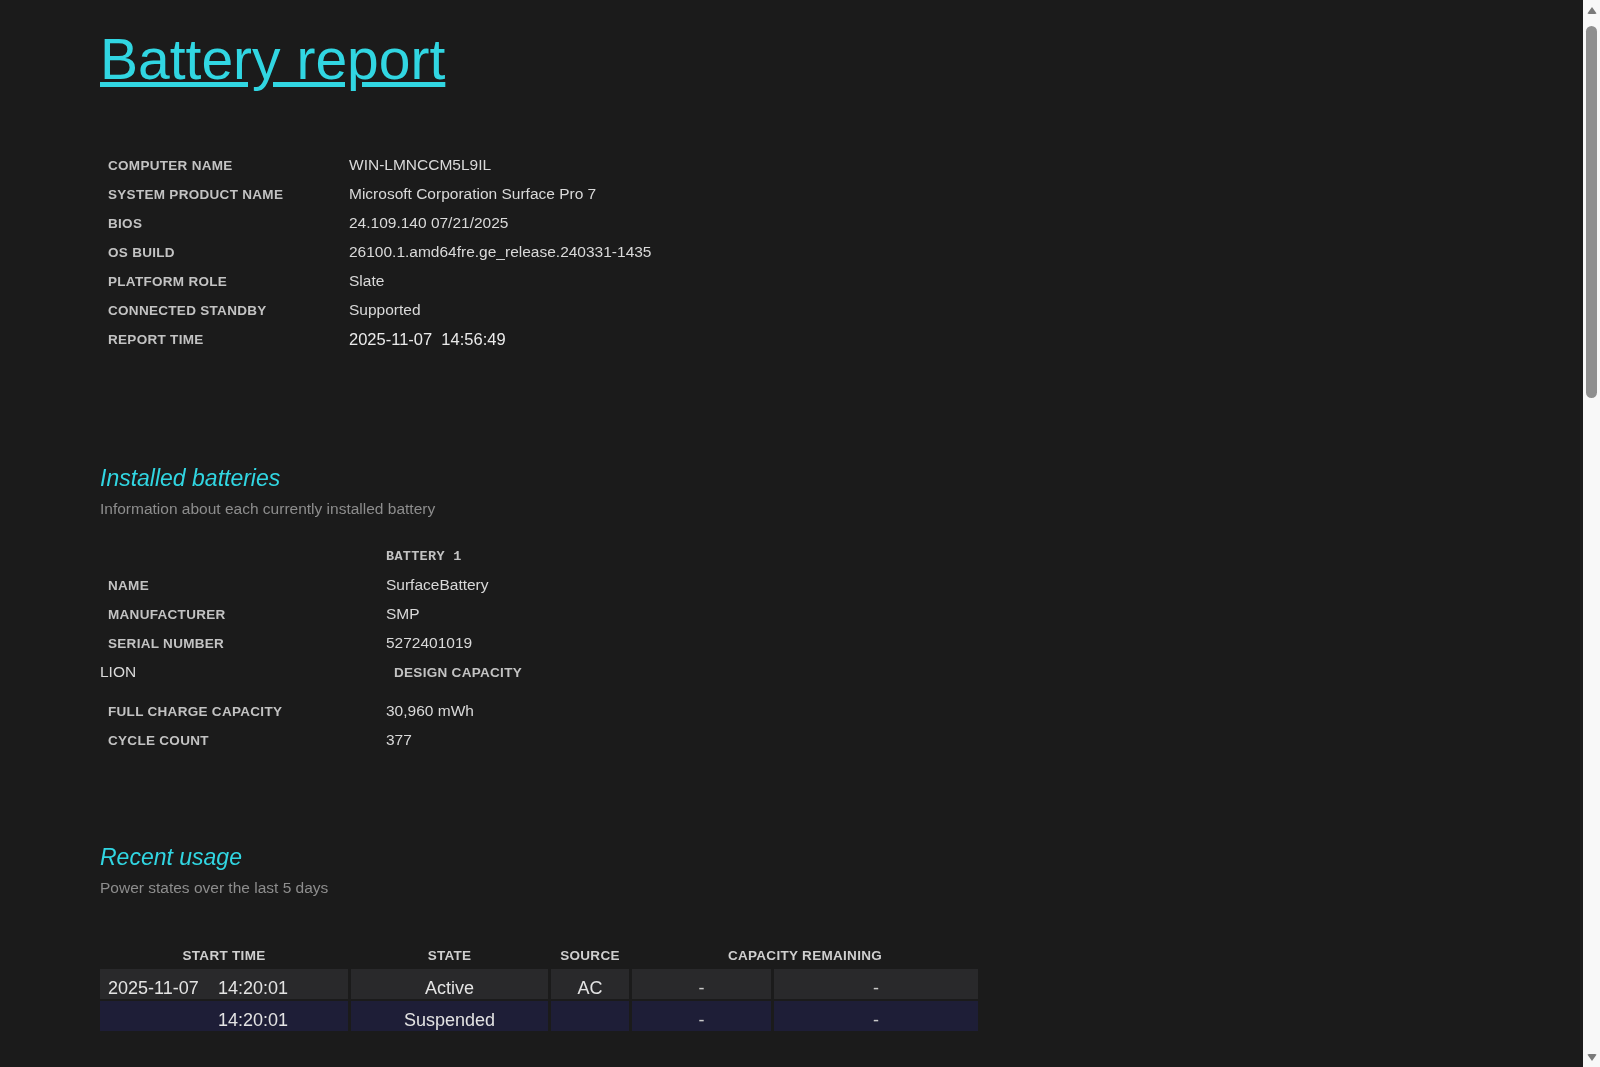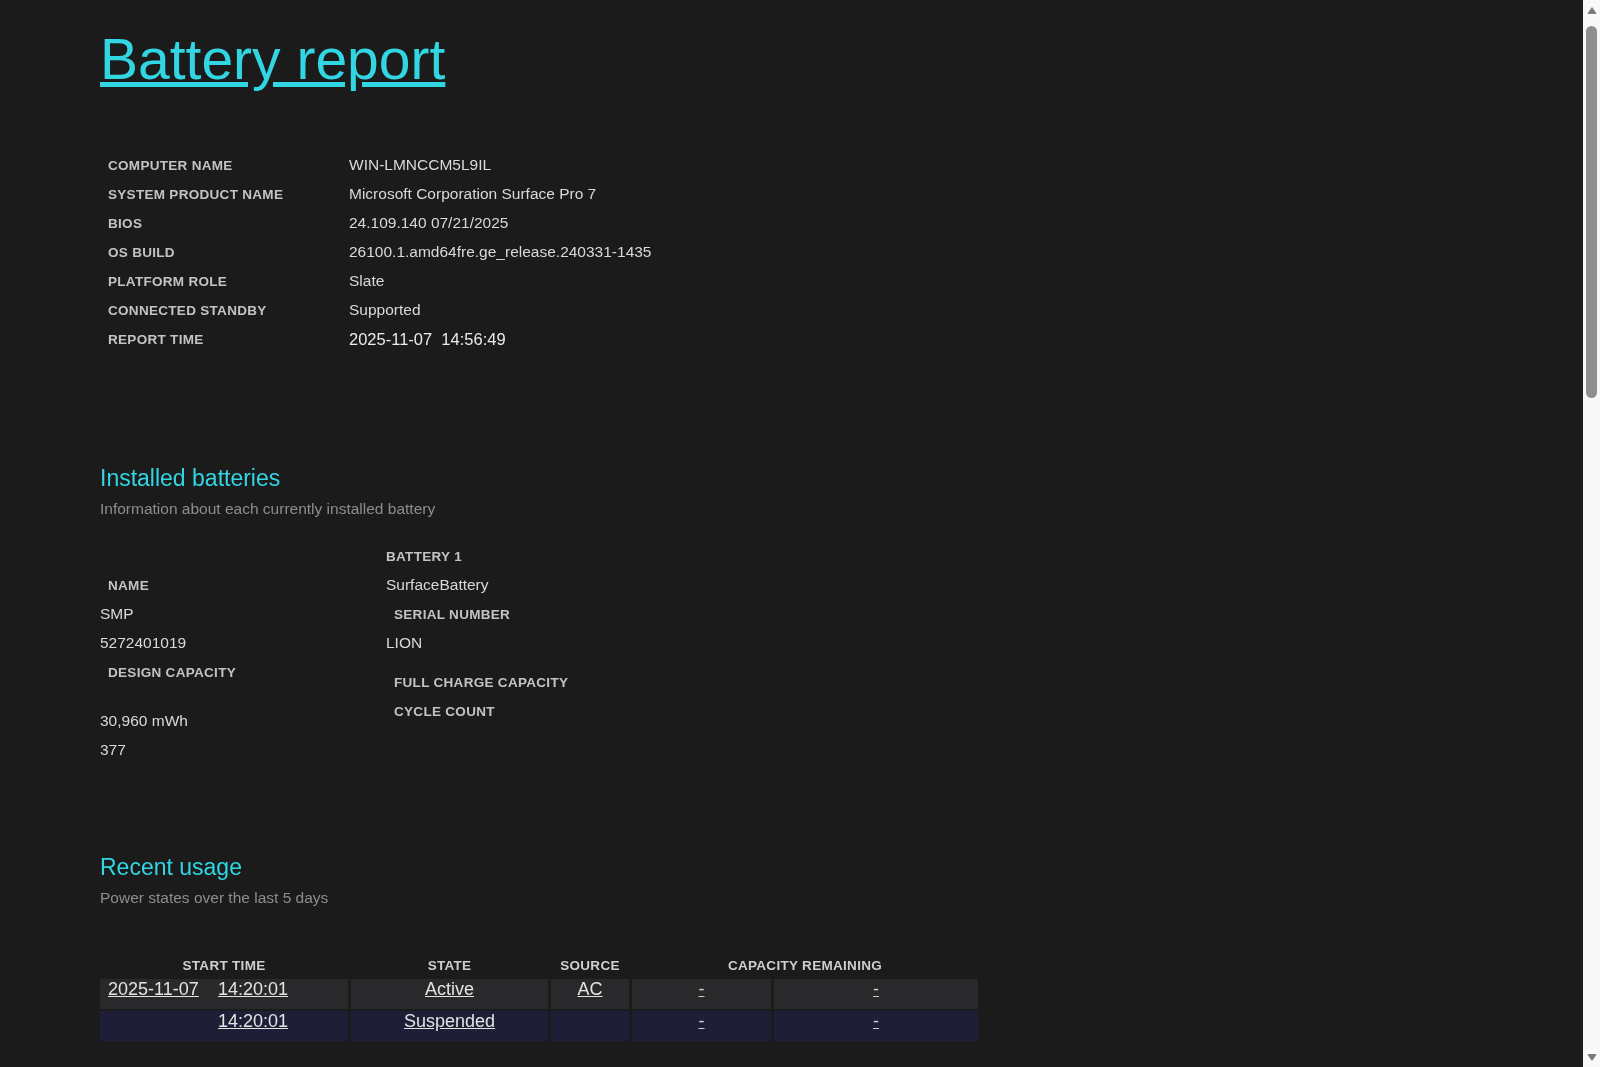--- a/index.html
+++ b/index.html
@@ -37,58 +37,58 @@
     font-size: 15.5px; color: #d9d9d9;
     white-space: pre-wrap;
   }
   .kv-value.strong { font-weight: 400; font-size: 16.5px; color: #eaeaea; }
 
   .sysinfo { margin-top: 58px; }
 
   
   .section-heading {
     font-size: 23px; font-weight: 400; color: #31d6e2;
-    line-height: 1.3; margin: 0;
+    line-height: 1.3; margin: 0; font-style: italic;
   }
   .section-subtitle {
     font-size: 15.5px; color: #8d8d8d; margin-top: 6px; line-height: 1.3;
   }
   .section-batteries { margin-top: 110px; }
   .section-usage { margin-top: 88px; }
 
   
   .battery-grid { margin-top: 22px; display: grid; grid-template-columns: 286px 1fr; }
   .battery-grid .kv-label { padding-left: 8px; }
   .battery-col-header {
     height: 29px; display: flex; align-items: center;
     font-size: 13.5px; font-weight: 700; letter-spacing: 0.3px; color: #c3c3c3;
     grid-column: 2;
+    font-family: Liberation Mono, monospace;
   }
   .gap-above { margin-top: 10px; }
 
   
   .usage-table {
     margin-top: 38px;
     display: grid;
     grid-template-columns: 248px 197px 78px 139px 204px;
     column-gap: 3px;
     row-gap: 2px;
     width: 878px;
   }
   .u-header {
     height: 26px; display: flex; align-items: flex-end; justify-content: center;
     font-size: 13.5px; font-weight: 700; letter-spacing: 0.3px; color: #cfcfcf;
     padding-bottom: 4px;
   }
   .u-header.span2 { grid-column: 4 / 6; }
   .u-cell {
-    height: 30px; display: flex; align-items: flex-start; justify-content: center;
+    height: 30px; display: flex; align-items: flex-end; justify-content: center;
     font-size: 18px; color: #e3e3e3;
     background: #29292b;
-    text-decoration: underline;
   }
   .row-suspended .u-cell { background: #1e1e37; }
   .u-cell.starttime { justify-content: flex-start; padding-left: 8px; }
   .u-cell.starttime .d { display: inline-block; width: 110px; }
   .u-cell.dash { color: #c9c9c9; }
 
   
   .scrollbar {
     position: fixed; top: 0; right: 0;
     width: 17px; height: 1067px;
@@ -160,20 +160,21 @@
   <div class="section-batteries">
     <h2 class="section-heading">Installed batteries</h2>
     <div class="section-subtitle">Information about each currently installed battery</div>
 
     <div class="battery-grid">
       <div class="battery-col-header">BATTERY 1</div>
 
       <div class="kv-label">NAME</div>
       <div class="kv-value">SurfaceBattery</div>
 
+      <div class="kv-label">MANUFACTURER</div>
       <div class="kv-value">SMP</div>
 
       <div class="kv-label">SERIAL NUMBER</div>
       <div class="kv-value">5272401019</div>
 
       <div class="kv-value">LION</div>
 
       <div class="kv-label">DESIGN CAPACITY</div>
 
       <div class="kv-label gap-above">FULL CHARGE CAPACITY</div>

